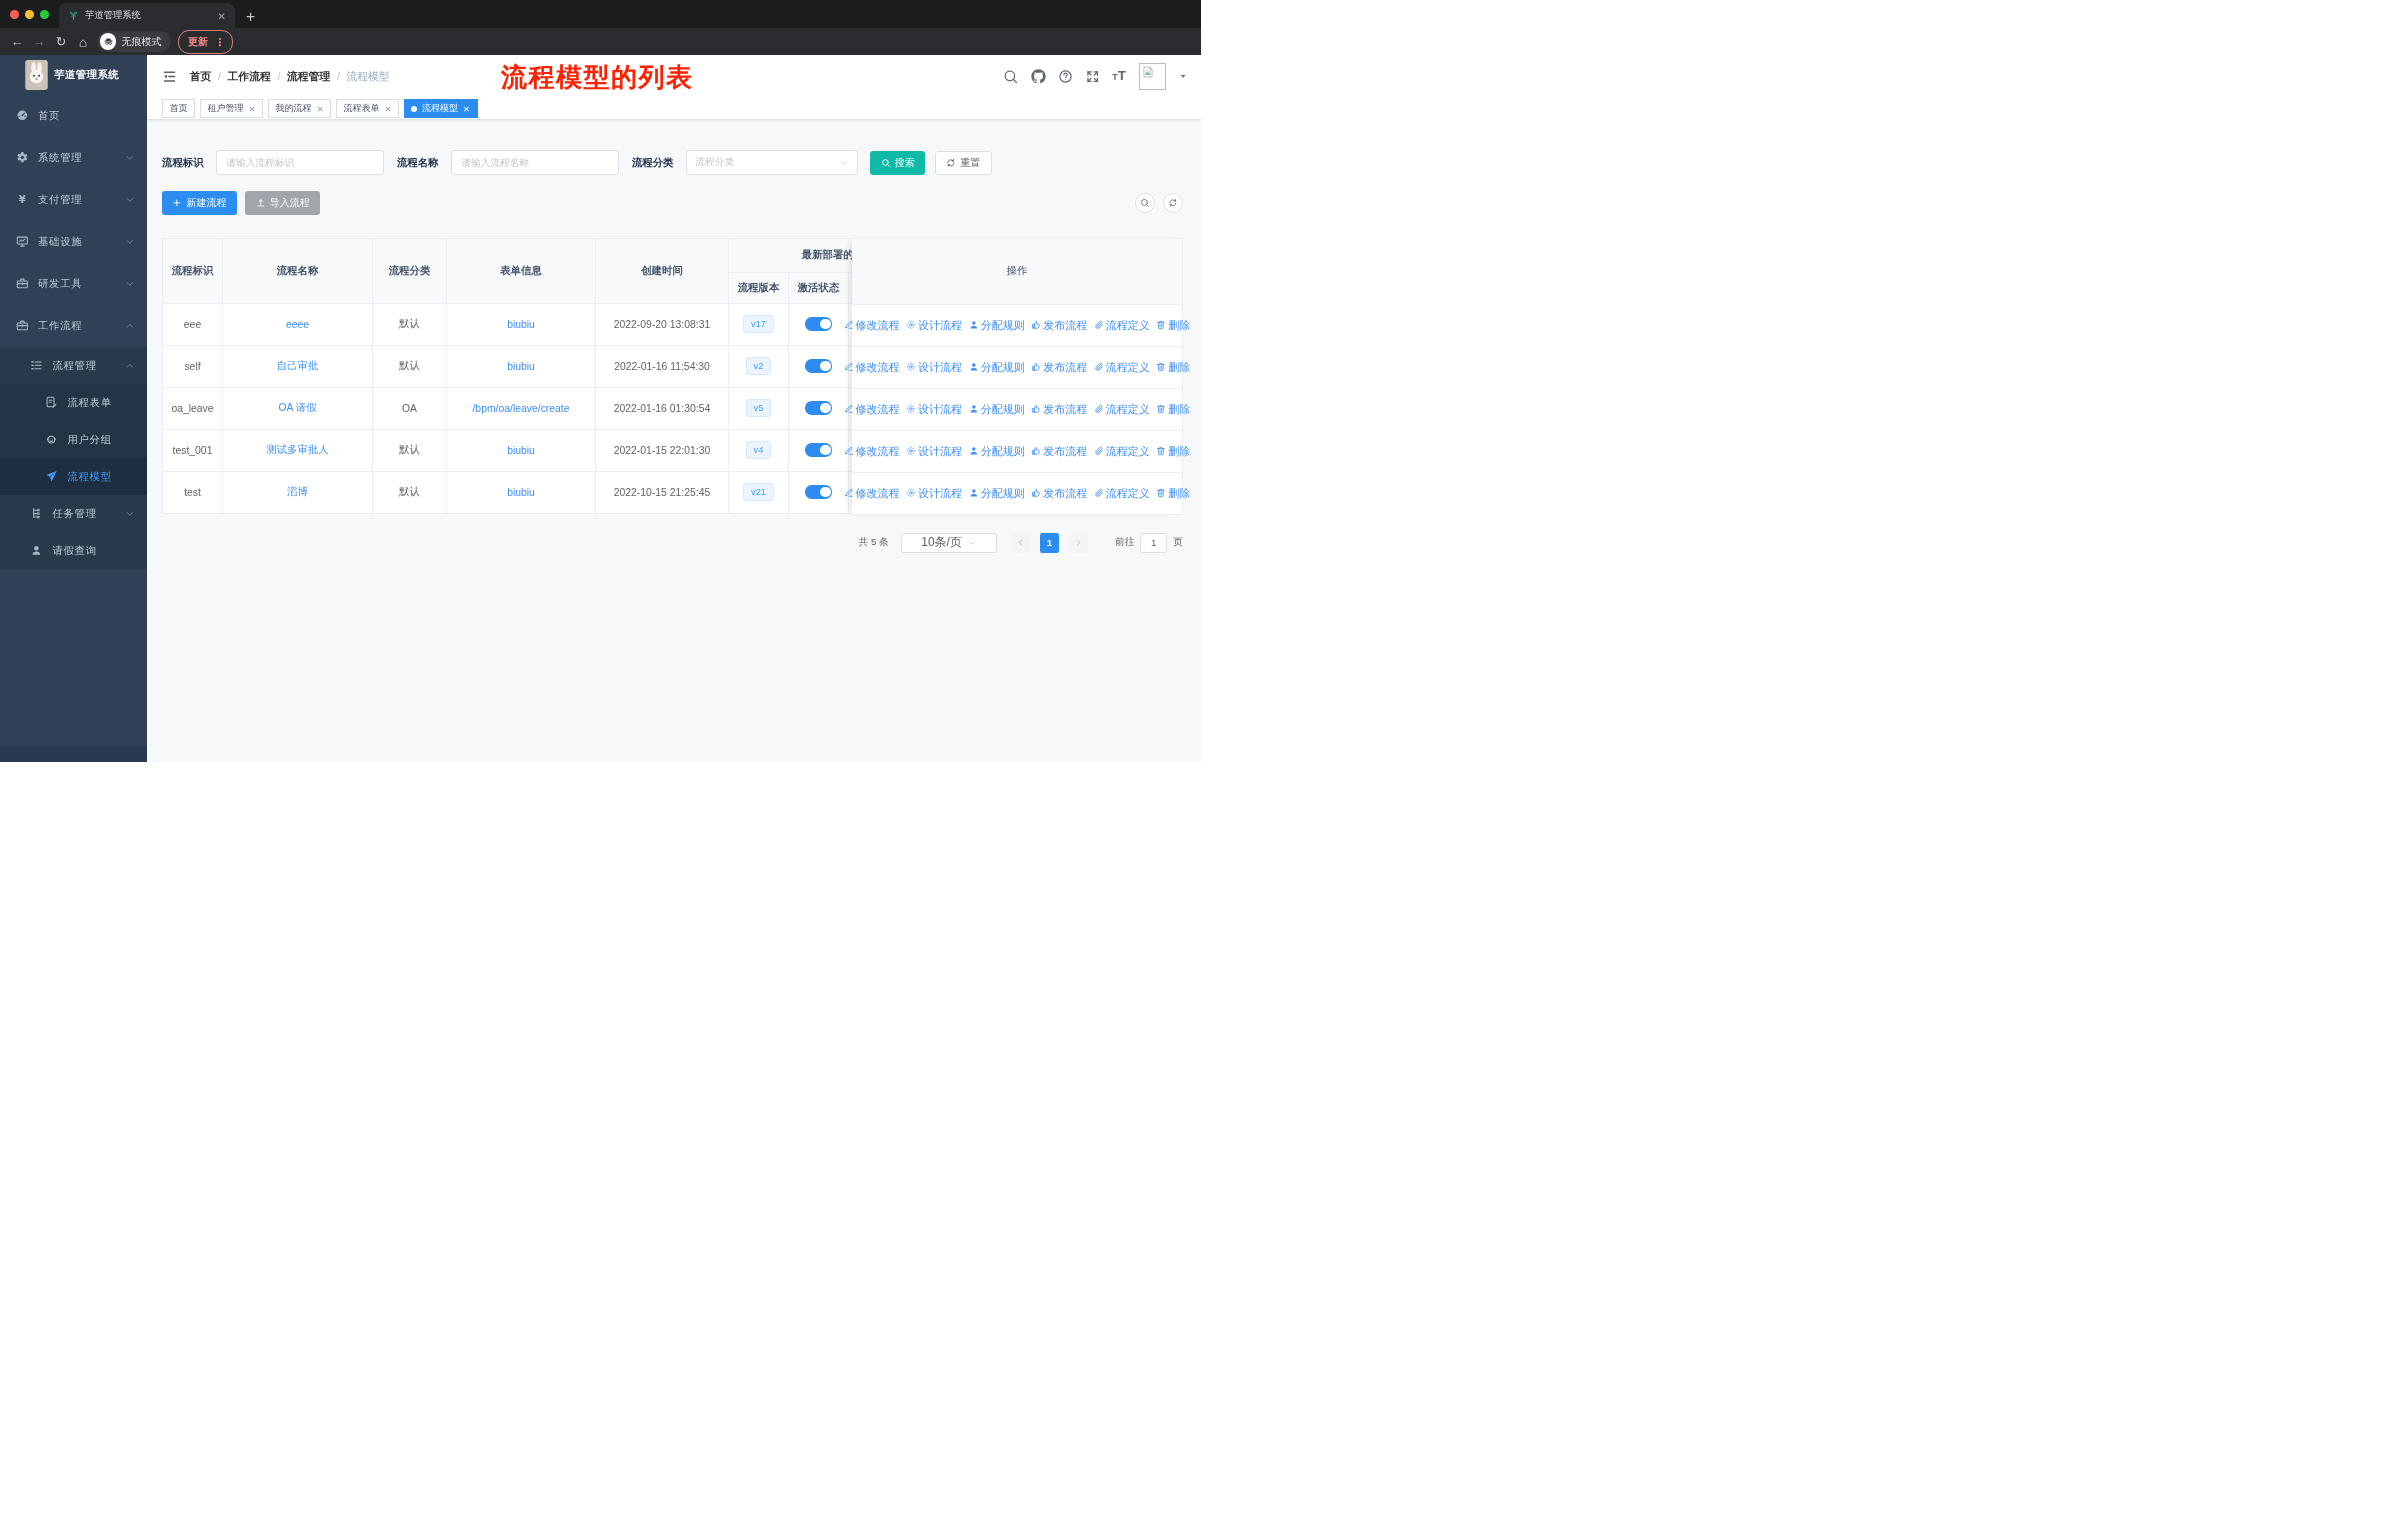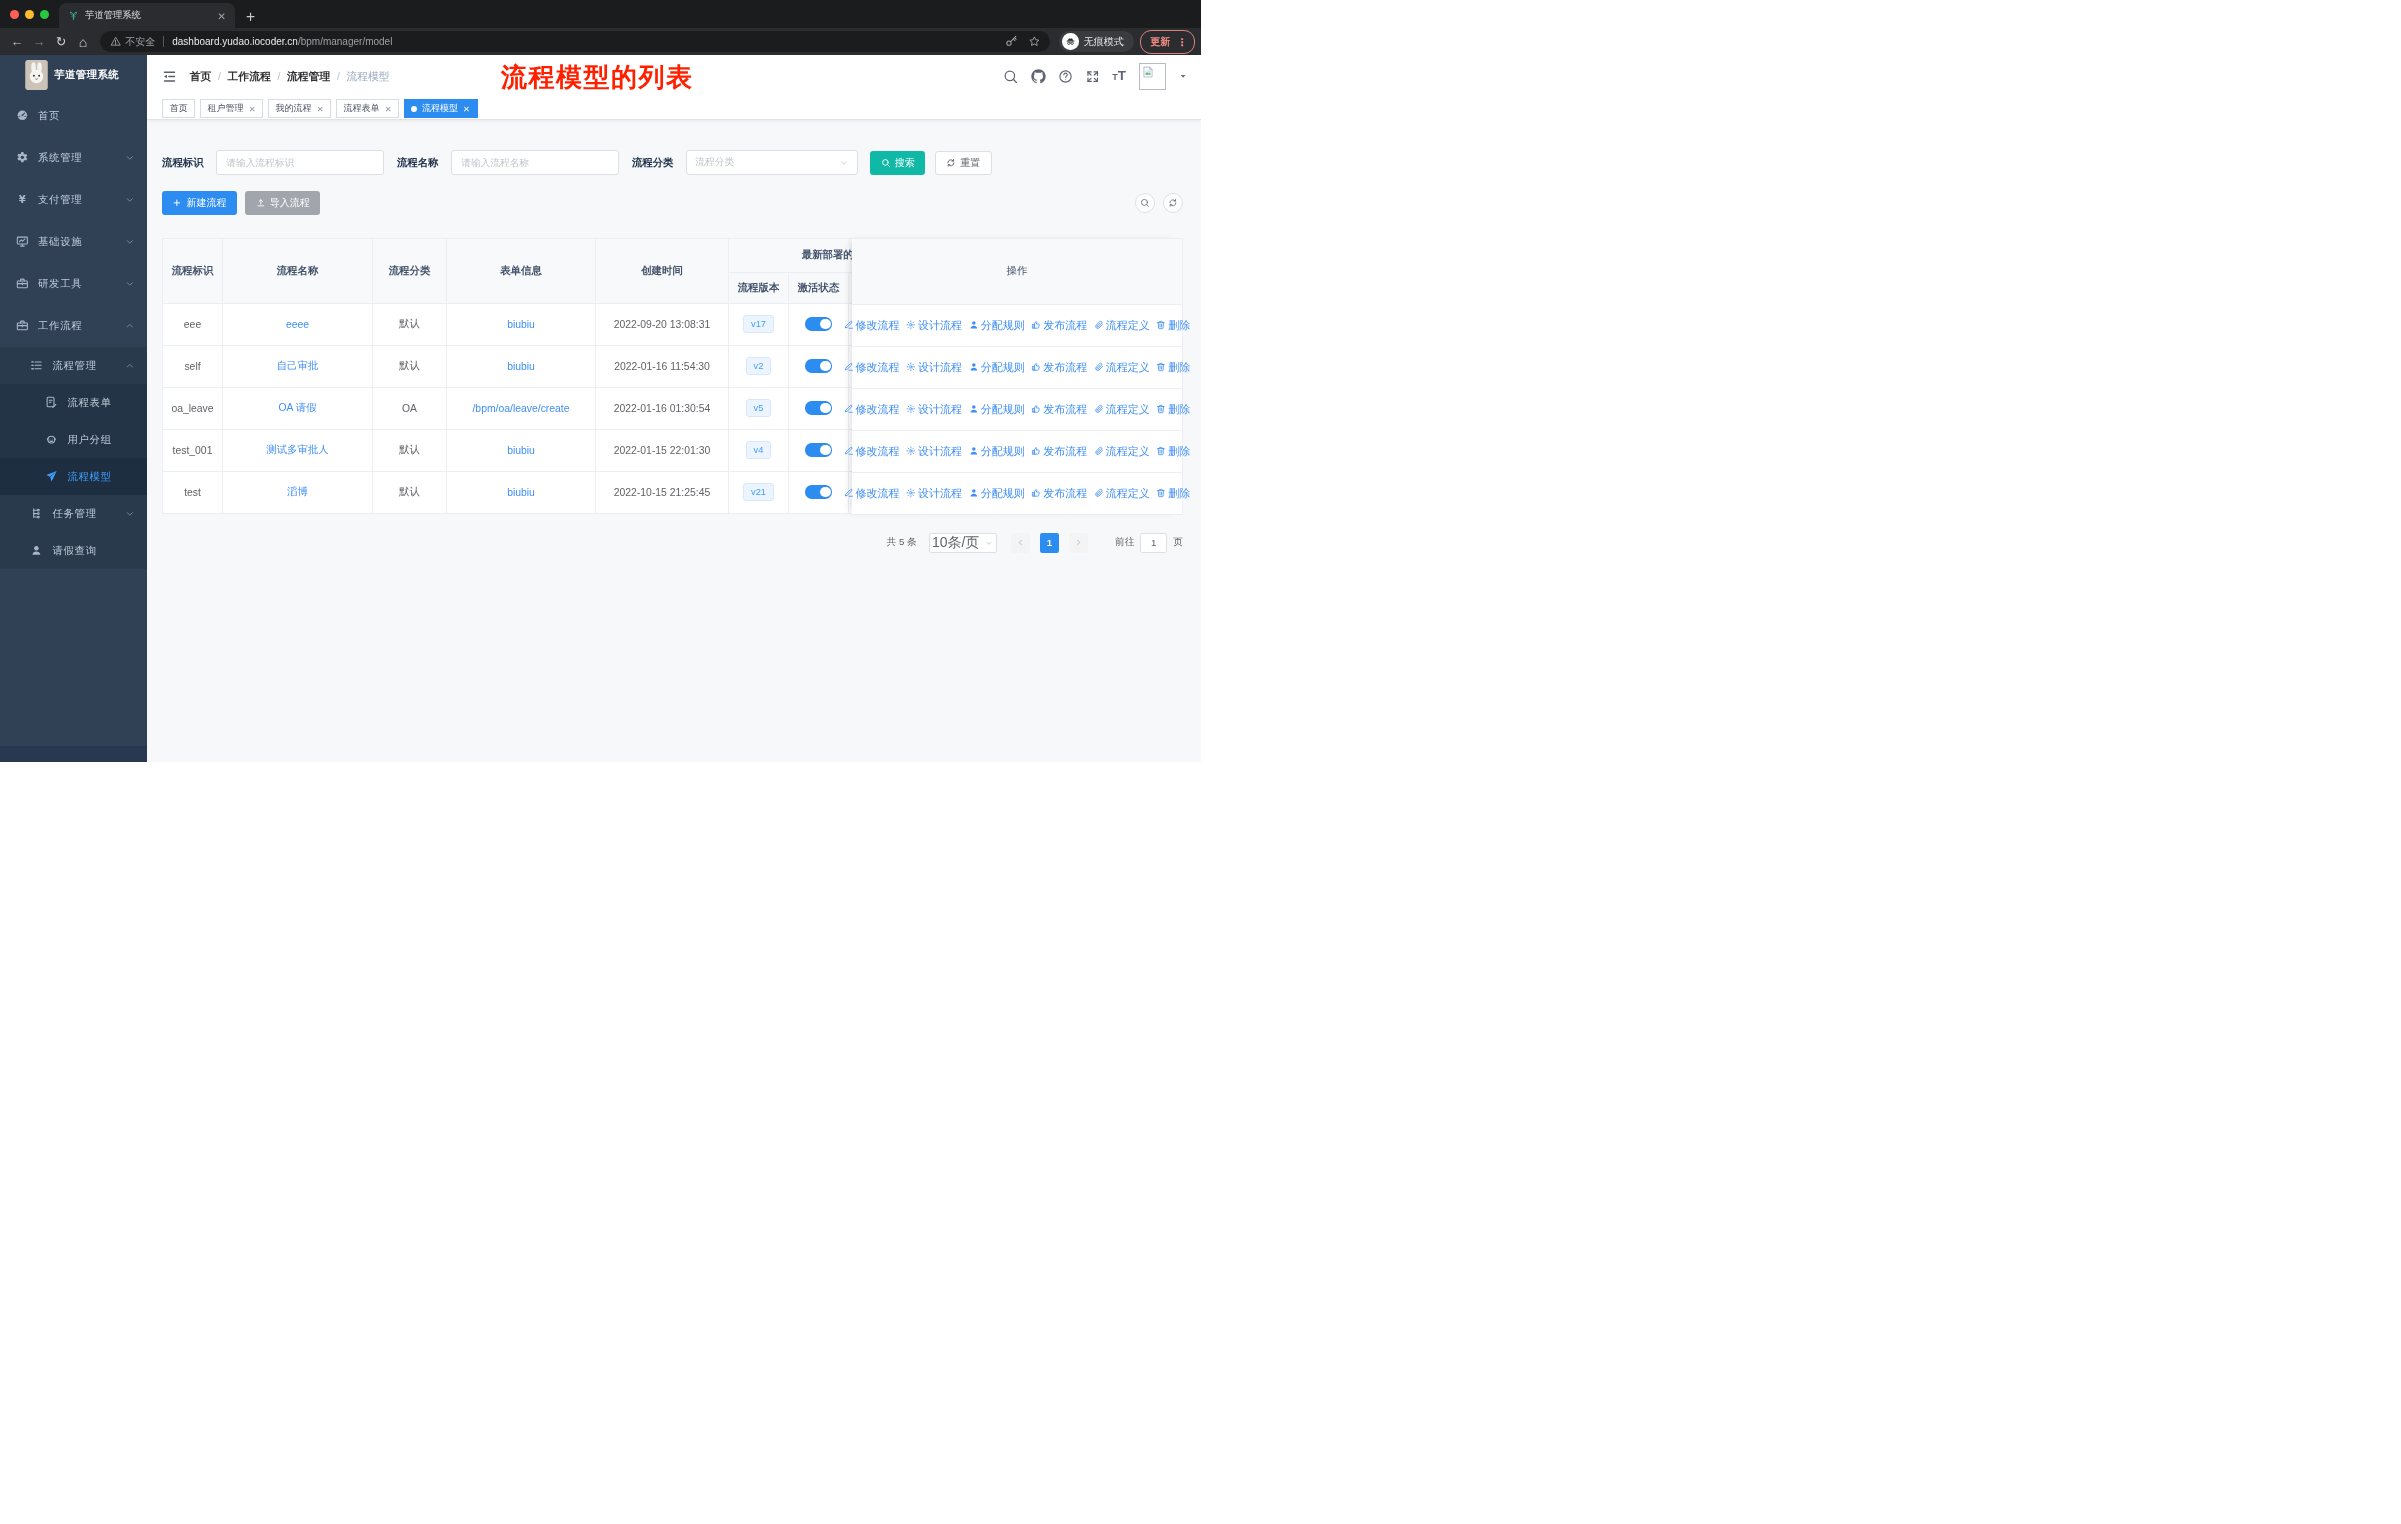--- a/index.html
+++ b/index.html
@@ -135,22 +135,22 @@
   .op-row{height:42px;border-bottom:0.7px solid #ebeef5;display:flex;align-items:center;
     justify-content:center;gap:6.7px}
   .op-link{display:inline-flex;align-items:center;gap:2.2px;color:#3e8ef7;font-size:11px;
     cursor:pointer;white-space:nowrap}
   .op-link .ic{width:9.7px;height:9.7px}
 
   
   .pagination{display:flex;align-items:center;justify-content:flex-end;margin-top:19.4px;
     font-size:9.7px;color:#606266;width:1021px}
   .pg-total{margin-right:12px}
-  .pg-size{width:68px;height:20px;border:0.7px solid #dcdfe6;border-radius:2.2px;background:#fff;
-    display:flex;align-items:center;justify-content:center;gap:6px;font-size:14px;
+  .pg-size{width:96px;height:20px;border:0.7px solid #dcdfe6;border-radius:2.2px;background:#fff;
+    display:flex;align-items:center;justify-content:center;gap:6px;font-size:12px;
     margin-right:14px;cursor:pointer;color:#606266}
   .pg-size .ic{width:8.2px;height:8.2px;color:#c0c4cc}
   .pg-btn{width:19.4px;height:20px;background:#f4f4f5;border-radius:2.2px;display:flex;
     align-items:center;justify-content:center;color:#b4b8bf;margin-right:9.7px;cursor:pointer}
   .pg-btn .ic{width:9px;height:9px}
   .pg-cur{width:19.4px;height:20px;background:#2d8cf0;color:#fff;border-radius:2.2px;display:flex;
     align-items:center;justify-content:center;font-weight:600;margin-right:9.7px;cursor:pointer}
   .pg-goto{margin-left:17px;margin-right:6px}
   .pg-input{width:27px;height:20px;border:0.7px solid #dcdfe6;border-radius:2.2px;text-align:center;
     font-size:9.7px;color:#606266;outline:none;margin-right:6px;
@@ -176,39 +176,20 @@
     <span class="tab-title">芋道管理系统</span>
     <span class="tab-close">✕</span>
   </div>
   <div class="newtab">+</div>
 </div>
 <div class="toolbar">
   <span class="nav-ic">←</span>
   <span class="nav-ic" style="color:#85888c">→</span>
   <span class="nav-ic">↻</span>
   <span class="nav-ic" style="font-size:14px">⌂</span>
-  <div class="urlbar">
-    <svg class="warn-ic" viewBox="0 0 24 24" fill="none" stroke="currentColor" stroke-width="2" stroke-linecap="round">
-        <path d="M12 3.5L2.5 20h19z"></path>
-        <path d="M12 9.5v4.5"></path>
-        <circle cx="12" cy="17.2" r="0.6" fill="currentColor"></circle>
-      </svg>
-    <span>不安全</span>
-    <span class="url-div"></span>
-    <span class="url-domain">dashboard.yudao.iocoder.cn</span>
-    <span class="url-path">/bpm/manager/model</span>
-    <span class="spacer"></span>
-    <svg class="om-ic" viewBox="0 0 24 24" fill="none" stroke="currentColor" stroke-width="2" stroke-linecap="round">
-        <circle cx="7.5" cy="15.5" r="4"></circle>
-        <path d="M10.7 12.3L20.5 2.5M15.5 7.5l3.2 3.2M18 5l3 3"></path>
-      </svg>
-    <svg class="om-ic" viewBox="0 0 24 24" fill="none" stroke="currentColor" stroke-width="1.8" stroke-linejoin="round">
-        <path d="M12 3.6l2.6 5.4 5.9.8-4.3 4.1 1.1 5.9L12 17l-5.3 2.8 1.1-5.9-4.3-4.1 5.9-.8z"></path>
-      </svg>
-  </div>
   <div class="incog">
     <span class="incog-circle">
       <svg viewBox="0 0 24 24" fill="none" stroke="currentColor" stroke-width="1.8">
           <path fill="currentColor" stroke="none" d="M6 10.5l1.7-4.2c.3-.8 1.2-1.2 2-.9L12 6.2l2.3-.8c.8-.3 1.7.1 2 .9L18 10.5z"></path>
           <path d="M3.5 11h17" stroke-width="2.2"></path>
           <circle cx="8.3" cy="15.8" r="2.6"></circle>
           <circle cx="15.7" cy="15.8" r="2.6"></circle>
           <path d="M10.9 15.3h2.2"></path>
         </svg>
     </span>

